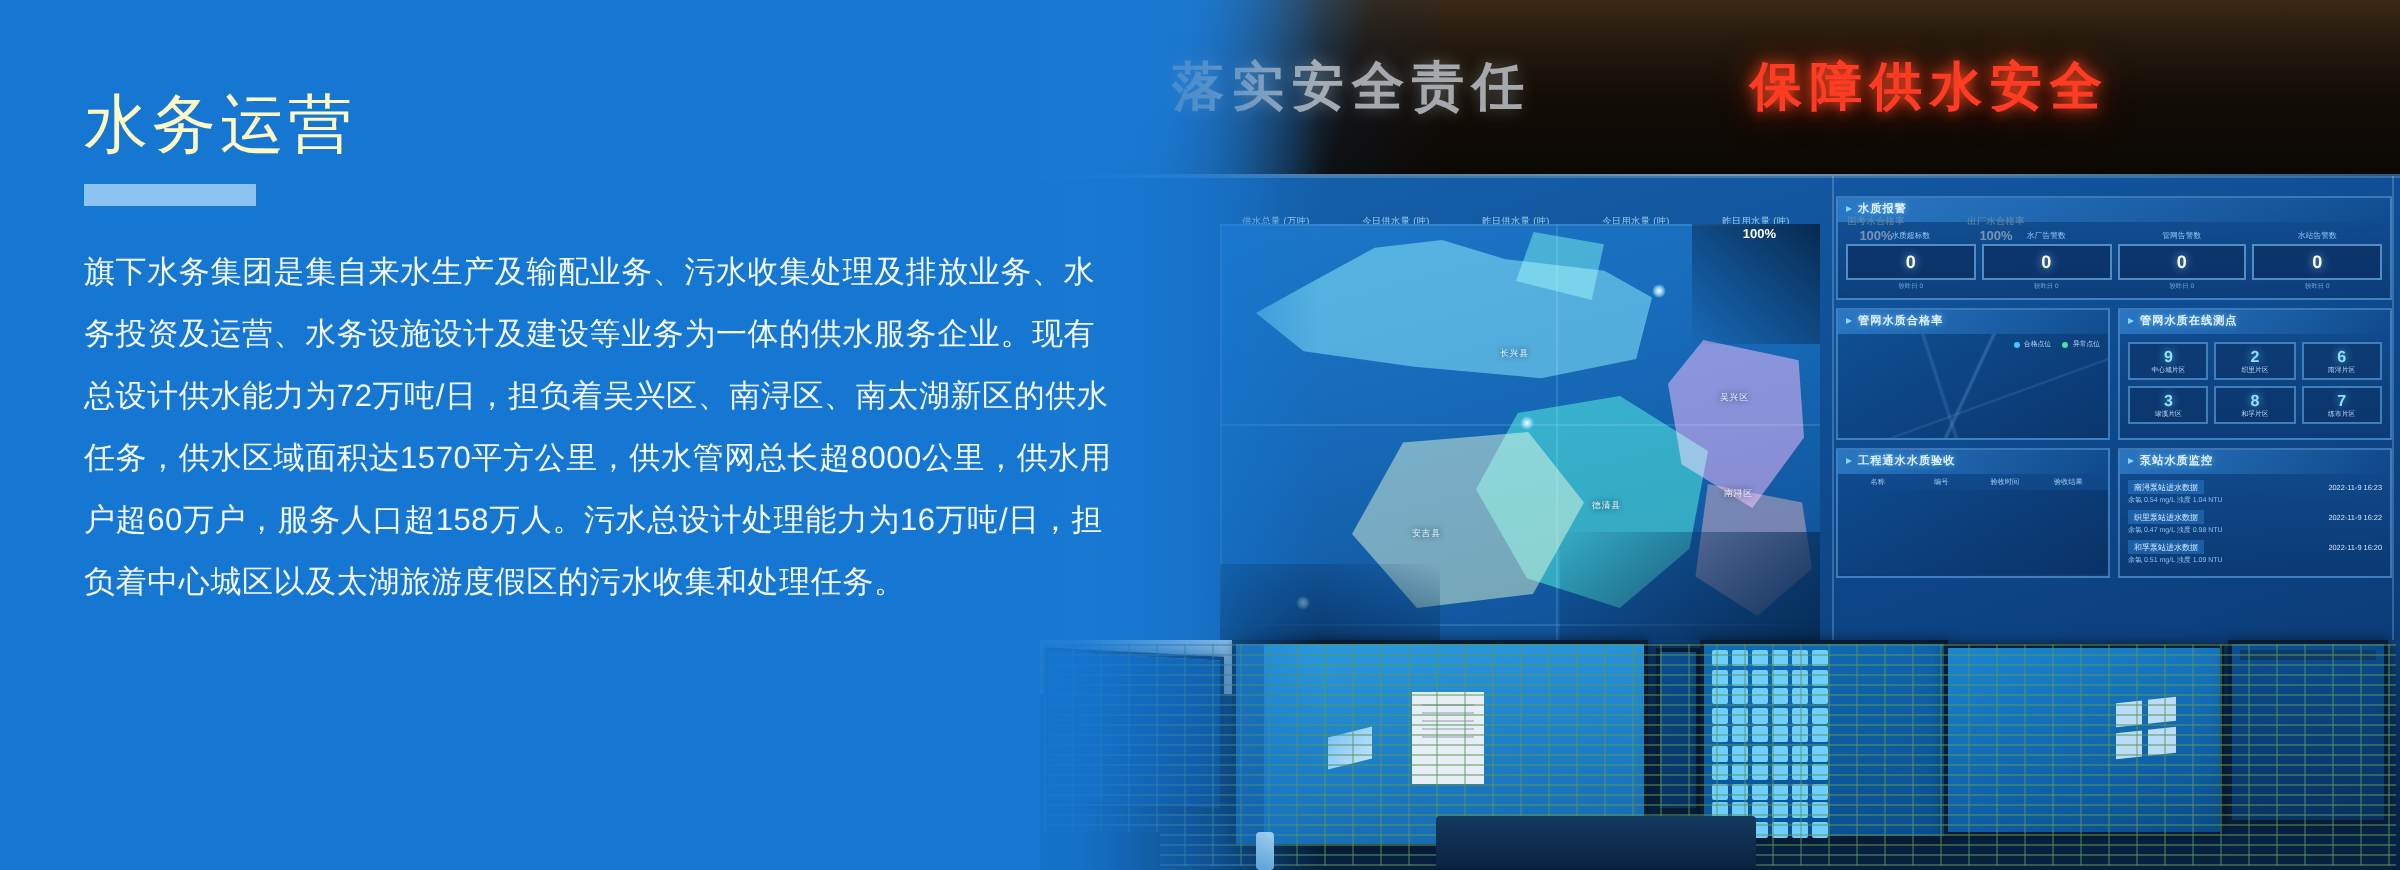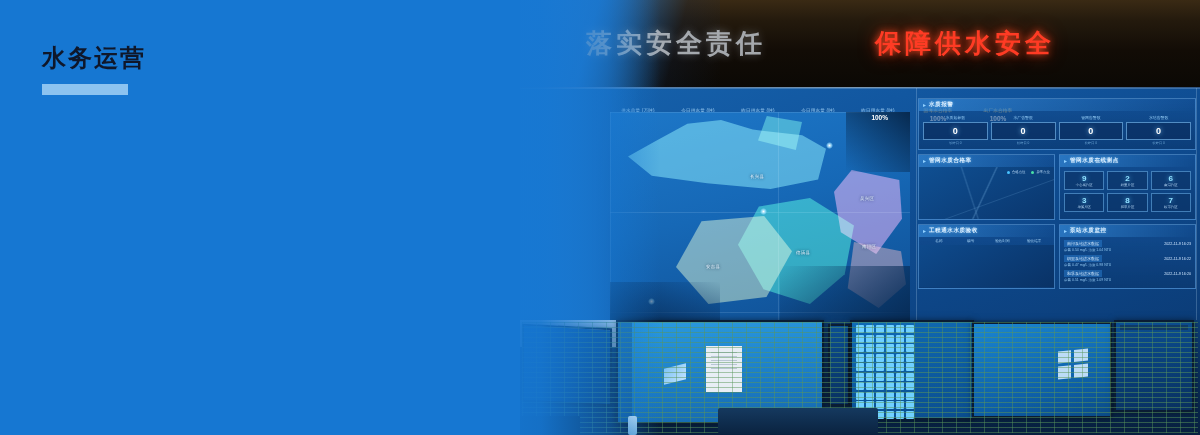--- a/index.html
+++ b/index.html
@@ -178,21 +178,21 @@
   .chair{position:absolute;left:0px;top:96px;width:60px;height:19px;background:#061a33;}
 
   
   .seam{position:absolute;background:rgba(210,235,255,.22);}
 
   
   .overlay{position:absolute;left:0;top:0;width:660px;height:435px;
     background:linear-gradient(90deg,#1677d2 0%,#1677d2 72%,rgba(22,119,210,.92) 82%,rgba(22,119,210,.55) 92%,rgba(22,119,210,0) 100%);}
 
   .content{position:absolute;left:42px;top:46px;width:520px;}
-  .title{font-size:24px;font-weight:700;color:#0f172a;letter-spacing:2px;line-height:1;
+  .title{font-size:32px;font-weight:400;color:#fef9c3;letter-spacing:2px;line-height:1;
     margin:0 0 14px 0;}
   .rule{width:86px;height:11px;background:#8cc3f0;margin-bottom:18px;}
   .desc{font-size:15.5px;line-height:2.0;color:#f2f8ff;letter-spacing:.3px;margin:0;
     max-width:540px;}
 </style>
 </head>
 <body>
 
 <div class="banner">
 
@@ -479,15 +479,16 @@
       <div class="bottle"></div>
       <div class="chair"></div>
     </div>
   </div>
 
   <div class="overlay"></div>
 
   <div class="content">
     <h1 class="title">水务运营</h1>
     <div class="rule"></div>
+    <p class="desc">旗下水务集团是集自来水生产及输配业务、污水收集处理及排放业务、水务投资及运营、水务设施设计及建设等业务为一体的供水服务企业。现有总设计供水能力为72万吨/日，担负着吴兴区、南浔区、南太湖新区的供水任务，供水区域面积达1570平方公里，供水管网总长超8000公里，供水用户超60万户，服务人口超158万人。污水总设计处理能力为16万吨/日，担负着中心城区以及太湖旅游度假区的污水收集和处理任务。</p>
   </div>
 
 </div>
 
 </body></html>

